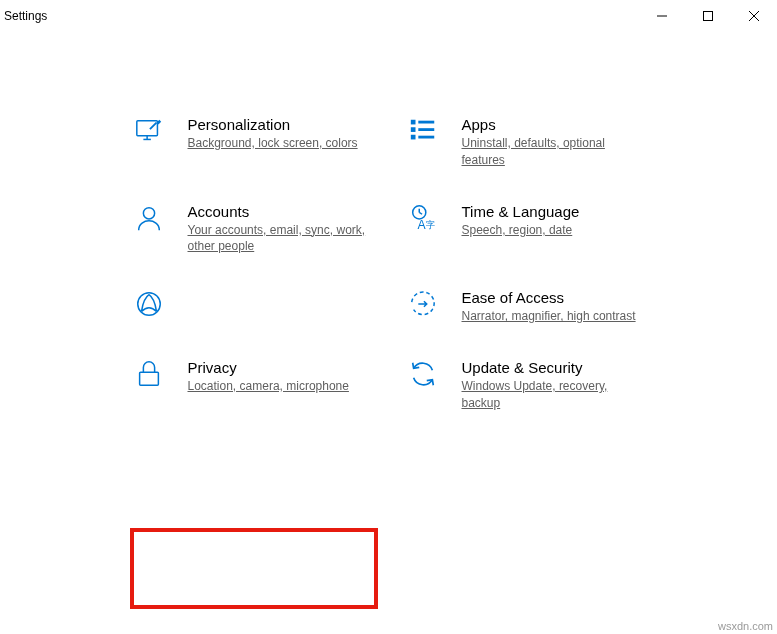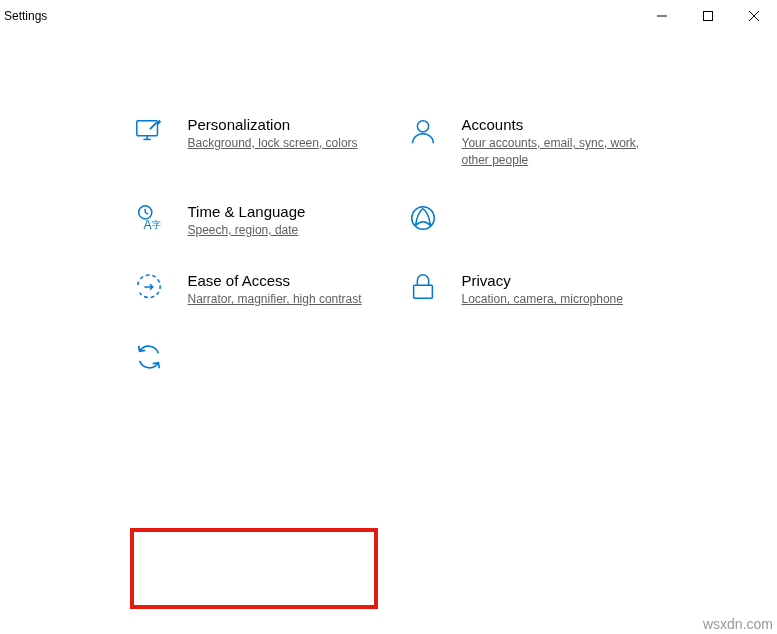--- a/index.html
+++ b/index.html
@@ -92,21 +92,21 @@
       pointer-events: none;
       left: 130px;
       top: 528px;
       width: 248px;
       height: 81px;
     }
     .watermark {
       position: absolute;
       right: 4px;
       bottom: 2px;
-      font-size: 14px;
+      font-size: 11px;
       color: #9a9a9a;
     }
   </style>
 </head>
 <body>
 
 <div class="titlebar">
   <div class="titlebar-title">Settings</div>
   <div class="window-controls">
     <div class="win-btn">
@@ -140,20 +140,36 @@
           <path d="M17 14 L24 7" stroke-width="2"></path>
           <path d="M24 7 L27 4 L29 6 L26 9" fill="#0078d4" stroke="none"></path>
         </svg>
       </div>
       <div class="tile-text">
         <div class="tile-title">Personalization</div>
         <div class="tile-desc">Background, lock screen, colors</div>
       </div>
     </div>
 
+    <div class="tile">
+      <div class="icon-wrap">
+        <svg width="30" height="30" viewBox="0 0 32 32" fill="#0078d4">
+          <rect x="3" y="4" width="5" height="5"></rect>
+            <rect x="11" y="5" width="17" height="3"></rect>
+          <rect x="3" y="12" width="5" height="5"></rect>
+            <rect x="11" y="13" width="17" height="3"></rect>
+          <rect x="3" y="20" width="5" height="5"></rect>
+            <rect x="11" y="21" width="17" height="3"></rect>
+        </svg>
+      </div>
+      <div class="tile-text">
+        <div class="tile-title">Apps</div>
+        <div class="tile-desc">Uninstall, defaults, optional features</div>
+      </div>
+    </div>
 
     <div class="tile">
       <div class="icon-wrap">
         <svg width="30" height="30" viewBox="0 0 32 32" fill="none" stroke="#0078d4" stroke-width="1.6">
           <circle cx="16" cy="11" r="6"></circle>
           <path d="M5 29 C5 22 11 19 16 19 C21 19 27 22 27 29"></path>
         </svg>
       </div>
       <div class="tile-text">
         <div class="tile-title">Accounts</div>
@@ -217,20 +233,24 @@
 
     <div class="tile">
       <div class="icon-wrap">
         <svg width="30" height="30" viewBox="0 0 32 32" fill="none" stroke="#0078d4" stroke-width="1.8">
           <path d="M26 12 A11 11 0 0 0 6 10"></path>
           <polyline points="5,4 6,10 12,9" fill="none"></polyline>
           <path d="M6 20 A11 11 0 0 0 26 22"></path>
           <polyline points="27,28 26,22 20,23" fill="none"></polyline>
         </svg>
       </div>
+      <div class="tile-text">
+        <div class="tile-title">Update &amp; Security</div>
+        <div class="tile-desc">Windows Update, recovery, backup</div>
+      </div>
     </div>
 
   </div>
 </div>
 
 <div class="highlight-box"></div>
 
 <div class="watermark">wsxdn.com</div>
 
 </body></html>

